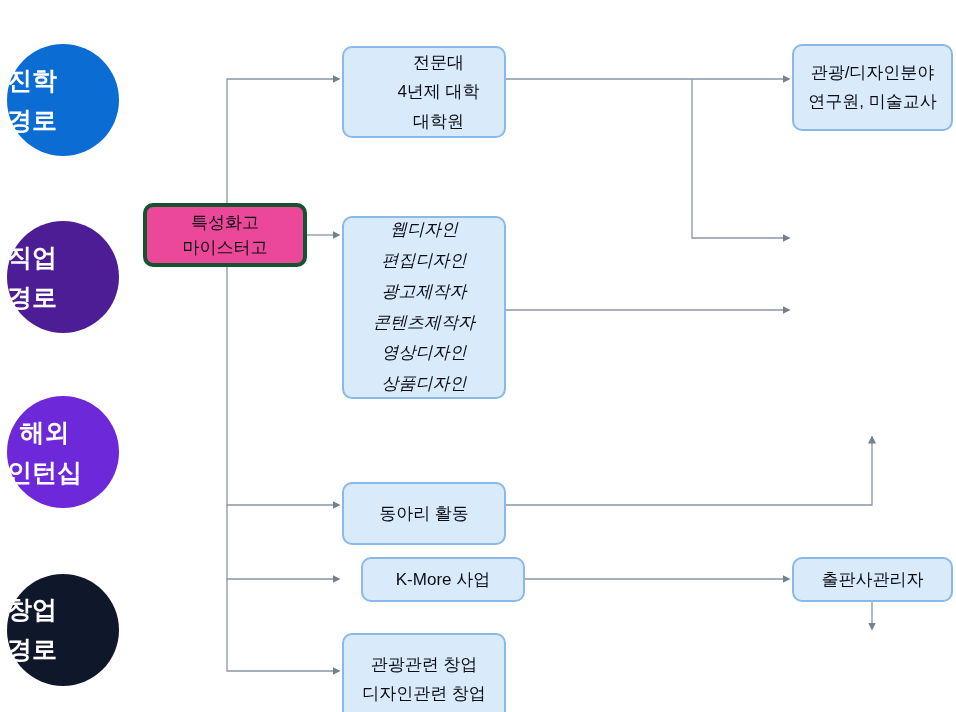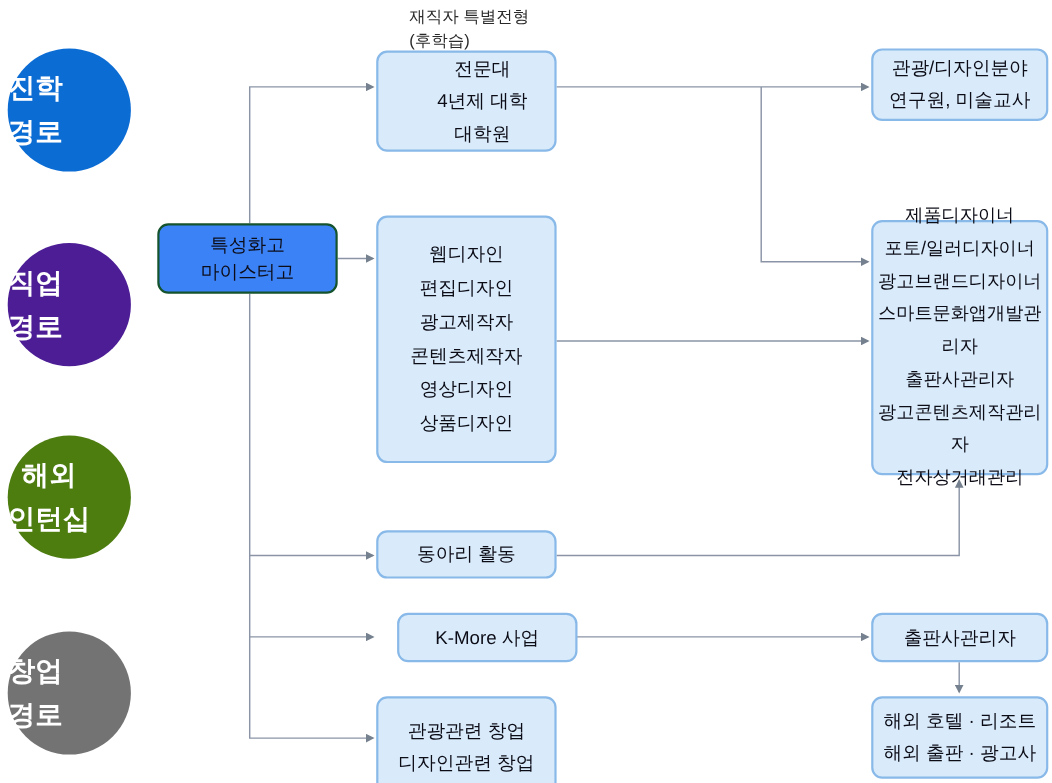--- a/index.html
+++ b/index.html
@@ -18,30 +18,30 @@
   .circle-1{top:221px;}
   .circle-2{top:396px;}
   .circle-3{top:574px;}
   .box{
     position:absolute;border-radius:10px;box-sizing:border-box;
     display:flex;align-items:center;justify-content:center;text-align:center;
     white-space:pre-line;color:#0c0c16;font-size:17px;font-weight:500;
     line-height:1.62;padding:2px;
   }
   .box-blue{background:#d9ebfb;border:2px solid #88b9e8;}
-  .box-pink{background:#3b82f6;border:2px solid #14532d;}
+  .box-pink{background:#ec4899;border:4px solid #14532d;}
   .src-box{left:143px;top:203px;width:164px;height:64px;line-height:1.5;}
   .mid{left:342px;width:164px;}
   .mid-0{top:46px;height:92px;line-height:1.72;padding-left:31px;}
-  .mid-1{top:196px;height:225px;line-height:1.82;}
-  .mid-2{top:482px;height:44px;}
+  .mid-1{top:216px;height:183px;line-height:1.82;font-style:italic;}
+  .mid-2{top:482px;height:63px;}
   .mid-3{top:557px;height:45px;margin-left:19px;}
   .mid-4{top:633px;height:93px;line-height:1.7;}
   .right{left:792px;width:161px;}
-  .right-0{top:44px;height:66px;line-height:1.7;}
+  .right-0{top:44px;height:87px;line-height:1.7;}
   .right-1{top:200px;height:232px;font-size:16.5px;line-height:1.8;}
   .right-2{top:557px;height:45px;}
   .right-3{top:633px;height:75px;line-height:1.7;}
   .annotation{
     position:absolute;left:372px;top:5px;width:180px;
     color:#2a2a2a;font-size:15px;font-weight:500;line-height:22px;
     white-space:pre-line;text-align:left;
   }
 </style>
 </head>
@@ -69,55 +69,44 @@
     </svg>
 
   <div class="circle circle-0" style="background: rgb(11, 108, 212);">
     <span>진학
 경로</span>
   </div>
   <div class="circle circle-1" style="background: #4c1d95;">
     <span>직업
 경로</span>
   </div>
-  <div class="circle circle-2" style="background: #4d7c0f;">
+  <div class="circle circle-2" style="background: #6d28d9;">
     <span>해외
 인턴십</span>
   </div>
-  <div class="circle circle-3" style="background: #737373;">
+  <div class="circle circle-3" style="background: #0f172a; font-family: Liberation Serif, serif;">
     <span>창업
 경로</span>
   </div>
 
-  <div class="annotation">재직자 특별전형
-(후학습)</div>
 
   <div class="box box-pink src-box">특성화고
 마이스터고</div>
 
   <div class="box box-blue mid mid-0">전문대
 4년제 대학
 대학원</div>
   <div class="box box-blue mid mid-1">웹디자인
 편집디자인
 광고제작자
 콘텐츠제작자
 영상디자인
 상품디자인</div>
   <div class="box box-blue mid mid-2">동아리 활동</div>
   <div class="box box-blue mid mid-3">K-More 사업</div>
   <div class="box box-blue mid mid-4">관광관련 창업
 디자인관련 창업</div>
 
   <div class="box box-blue right right-0">관광/디자인분야
 연구원, 미술교사</div>
-  <div class="box box-blue right right-1">제품디자이너
-포토/일러디자이너
-광고브랜드디자이너
-스마트문화앱개발관리자
-출판사관리자
-광고콘텐츠제작관리자
-전자상거래관리</div>
   <div class="box box-blue right right-2">출판사관리자</div>
-  <div class="box box-blue right right-3">해외 호텔 · 리조트
-해외 출판 · 광고사</div>
 
 </div>
 
 </body></html>

